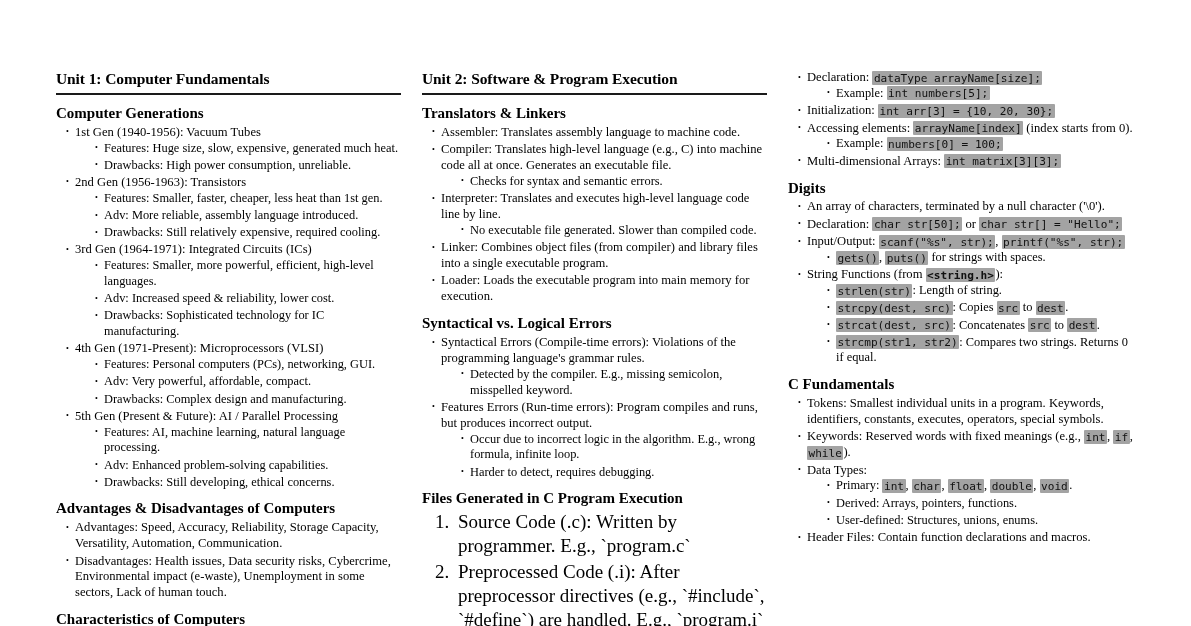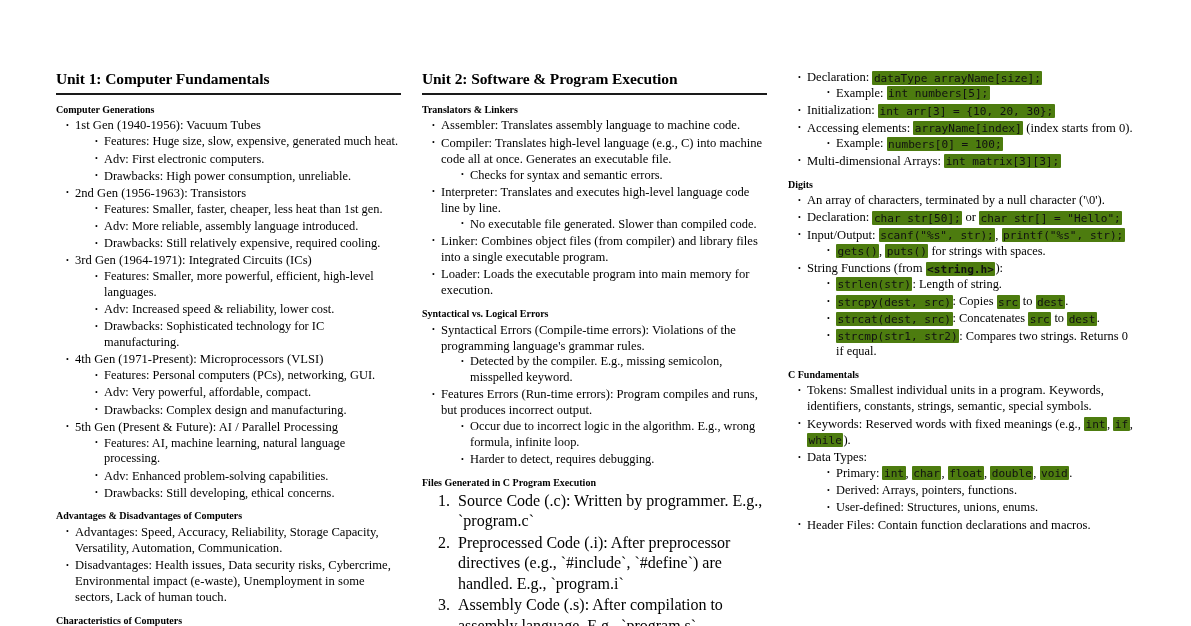--- a/index.html
+++ b/index.html
@@ -45,21 +45,21 @@
   }
   .title-rule {
     border: 0;
     border-top: 2px solid #1a1a1a;
     margin: 0 0 9px 0;
     height: 0;
   }
 
   
   .sec-head {
-    font-size: 10px;
+    font-size: 15px;
     font-weight: bold;
     margin: 9px 0 2px 0;
     line-height: 1.25;
   }
   .sec-head:first-child { margin-top: 0; }
 
   
   ul.lvl1 {
     list-style: none;
     margin: 0 0 2px 0;
@@ -86,33 +86,33 @@
     color: #000;
   }
   ul.lvl2 > li { font-size: 12.4px; }
 
   ol.numlist {
     margin: 0;
     padding: 0 0 0 32px;
     list-style-position: outside;
   }
   ol.numlist > li {
-    font-size: 16px;
+    font-size: 19px;
     line-height: 1.265;
     margin: 0 0 1.5px 0;
     padding-left: 4px;
   }
 
   b, strong { font-weight: normal; }
 
   
   code, .code {
     font-family: "DejaVu Sans Mono", "Liberation Mono", monospace;
     font-size: 11.1px;
-    background: #4d7c0f;
+    background: #a3a3a3;
     padding: 0.5px 1.5px;
     border-radius: 1px;
     white-space: pre-wrap;
     color: #111;
     margin-top: 19px;
   }
   .code.b { font-weight: bold; }
 </style>
 </head>
 <body>
@@ -123,21 +123,20 @@
     <div class="column col1">
       <div class="unit-title">Unit 1: Computer Fundamentals</div>
       <hr class="title-rule">
 
       <div class="sec-head">Computer Generations</div>
       <ul class="lvl1">
         <li>
           <b>1st Gen (1940-1956): Vacuum Tubes</b>
           <ul class="lvl2">
             <li>Features: Huge size, slow, expensive, generated much heat.</li>
-            <li>Adv: First electronic computers.</li>
             <li>Drawbacks: High power consumption, unreliable.</li>
           </ul>
         </li>
         <li>
           <b>2nd Gen (1956-1963): Transistors</b>
           <ul class="lvl2">
             <li>Features: Smaller, faster, cheaper, less heat than 1st gen.</li>
             <li>Adv: More reliable, assembly language introduced.</li>
             <li>Drawbacks: Still relatively expensive, required cooling.</li>
           </ul>
@@ -309,21 +308,21 @@
             <li>
               <code class="code">strcmp(str1, str2)</code><span>: Compares two strings. Returns 0 if equal.</span>
             </li>
           </ul>
         </li>
       </ul>
 
       <div class="sec-head">C Fundamentals</div>
       <ul class="lvl1">
         <li>
-          <b>Tokens:</b><span> Smallest individual units in a program. Keywords, identifiers, constants, strings, semantic, special symbols.</span>
+          <b>Tokens:</b><span> Smallest individual units in a program. Keywords, identifiers, constants, executes, operators, special symbols.</span>
         </li>
         <li>
           <b>Keywords:</b><span> Reserved words with fixed meanings (e.g., </span><code class="code">int</code>, <code class="code">if</code>, <code class="code">while</code><span>).</span>
         </li>
         <li>
           <b>Data Types:</b>
           <ul class="lvl2">
             <li>
               <b>Primary:</b>
               <code class="code">int</code>, <code class="code">char</code>, <code class="code">float</code>, <code class="code">double</code>, <code class="code">void</code><span>.</span>

